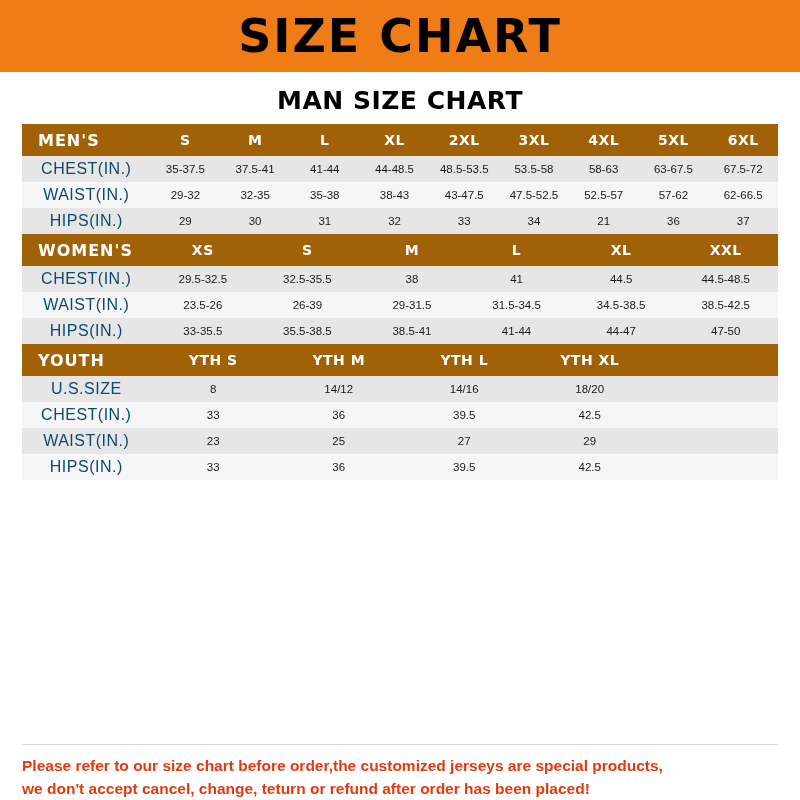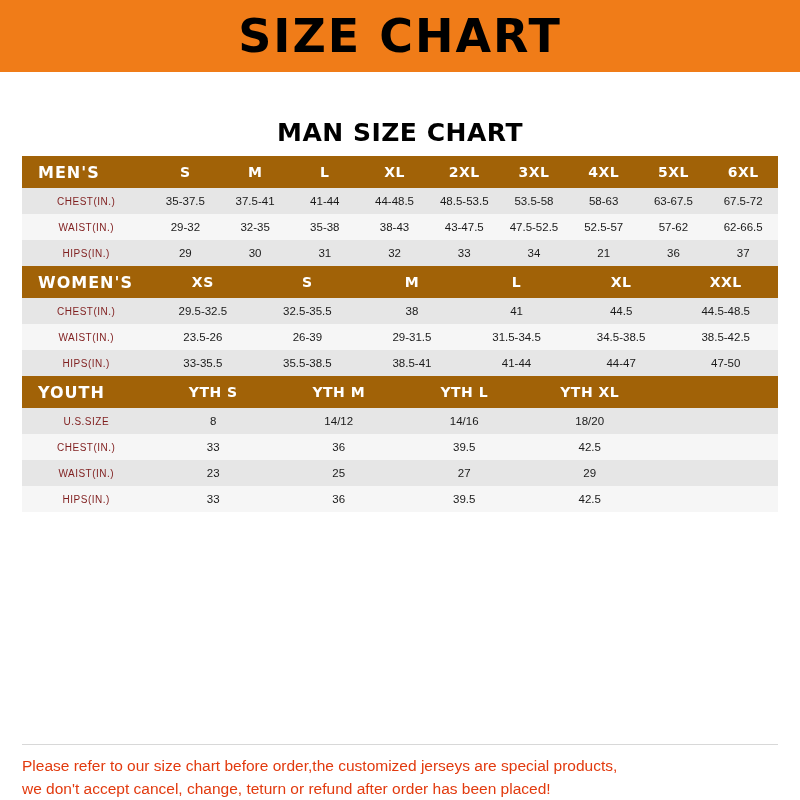--- a/index.html
+++ b/index.html
@@ -14,21 +14,20 @@
     overflow: hidden;
   }
   .page {
     position: relative;
     width: 800px;
     height: 800px;
     background: #ffffff;
     box-sizing: border-box;
     display: flex;
     flex-direction: column;
-    gap: 32px;
   }
   
   .banner {
     height: 72px;
     background: #f07c18;
     display: flex;
     align-items: center;
     justify-content: center;
     position: relative;
   }
@@ -82,38 +81,38 @@
   table.chart thead th.rowhead {
     text-align: left;
     padding-left: 16px;
     font-size: 16px;
     letter-spacing: 1px;
   }
   table.chart tbody tr.odd td { background: #e6e6e6; }
   table.chart tbody tr.even td { background: #f6f6f6; }
   table.chart tbody td.rowhead {
     font-family: "Liberation Sans", sans-serif;
-    font-size: 10px;
+    font-size: 16px;
     letter-spacing: 0.5px;
-    color: #7f1d1d;
+    color: #0c4a6e;
     text-align: center;
   }
   
   .men col.c0, .women col.c0, .youth col.c0 { width: 17%; }
   
   .footer-note {
     border-top: 1px solid #d8d8d8;
     margin: 10px 22px 0 22px;
     padding-top: 10px;
     color: #e23a0e;
     font-size: 15.5px;
     line-height: 1.45;
     font-family: "Liberation Sans", sans-serif;
   }
-  .footer-note div { white-space: nowrap; }
+  .footer-note div { white-space: nowrap; font-weight: bold; }
 </style>
 </head>
 <body>
 
 <div class="page">
 
   <div class="banner">
     <div class="banner-title">SIZE CHART</div>
   </div>
 

